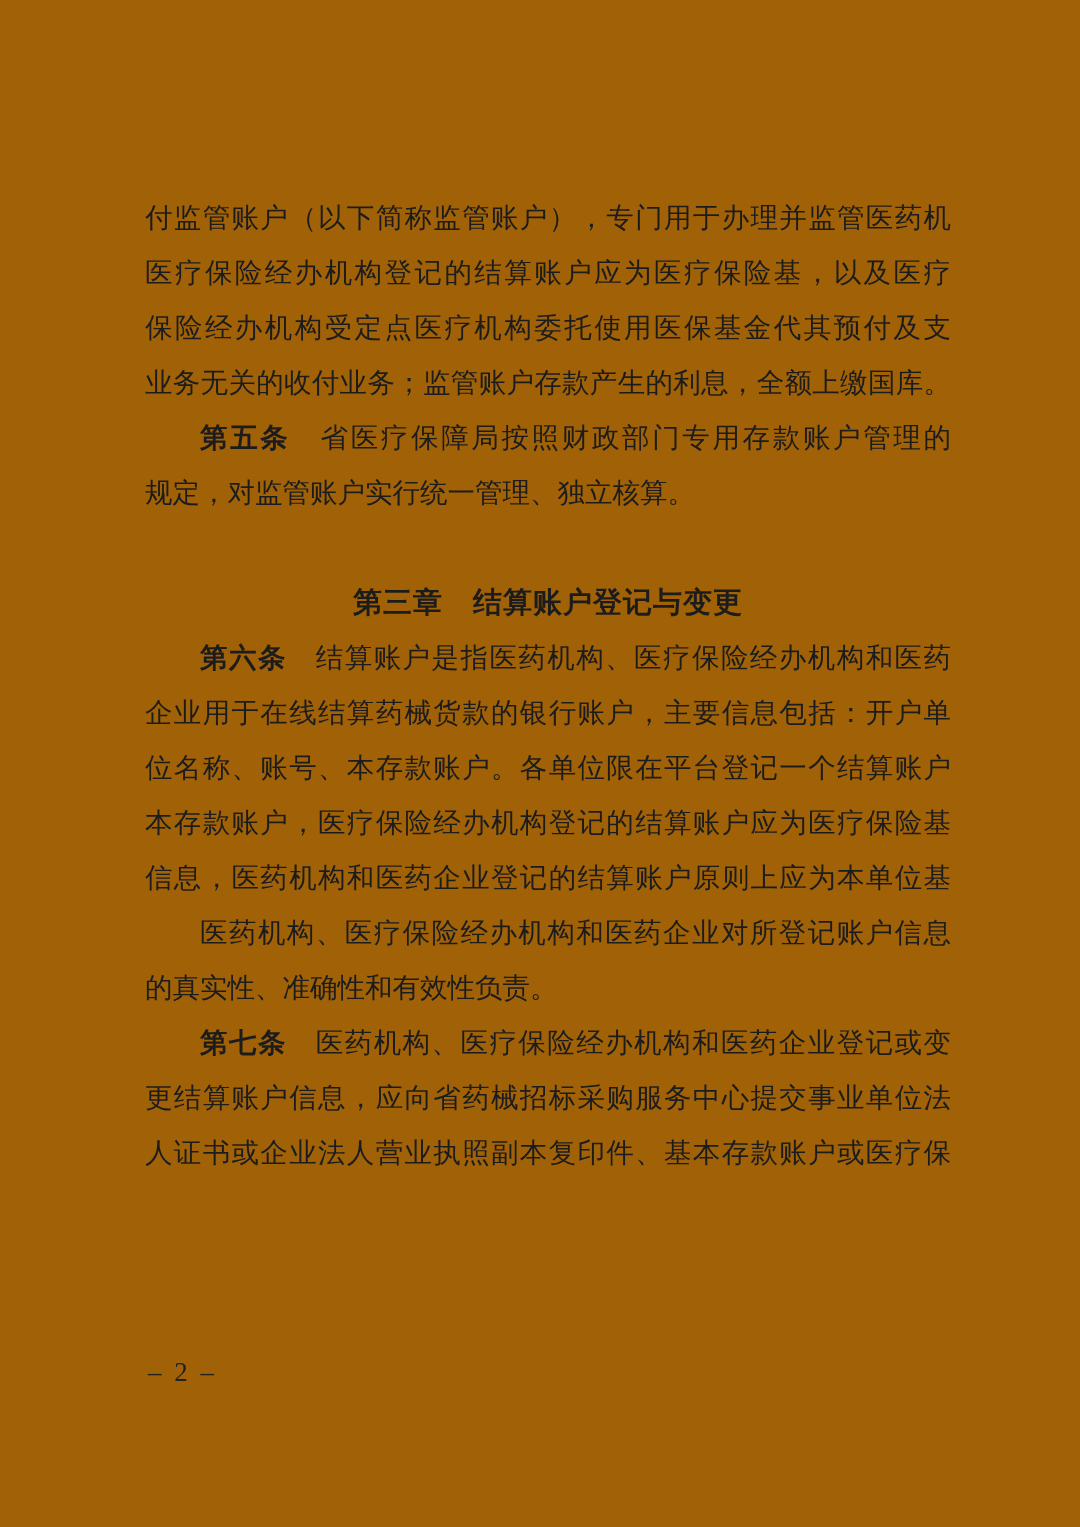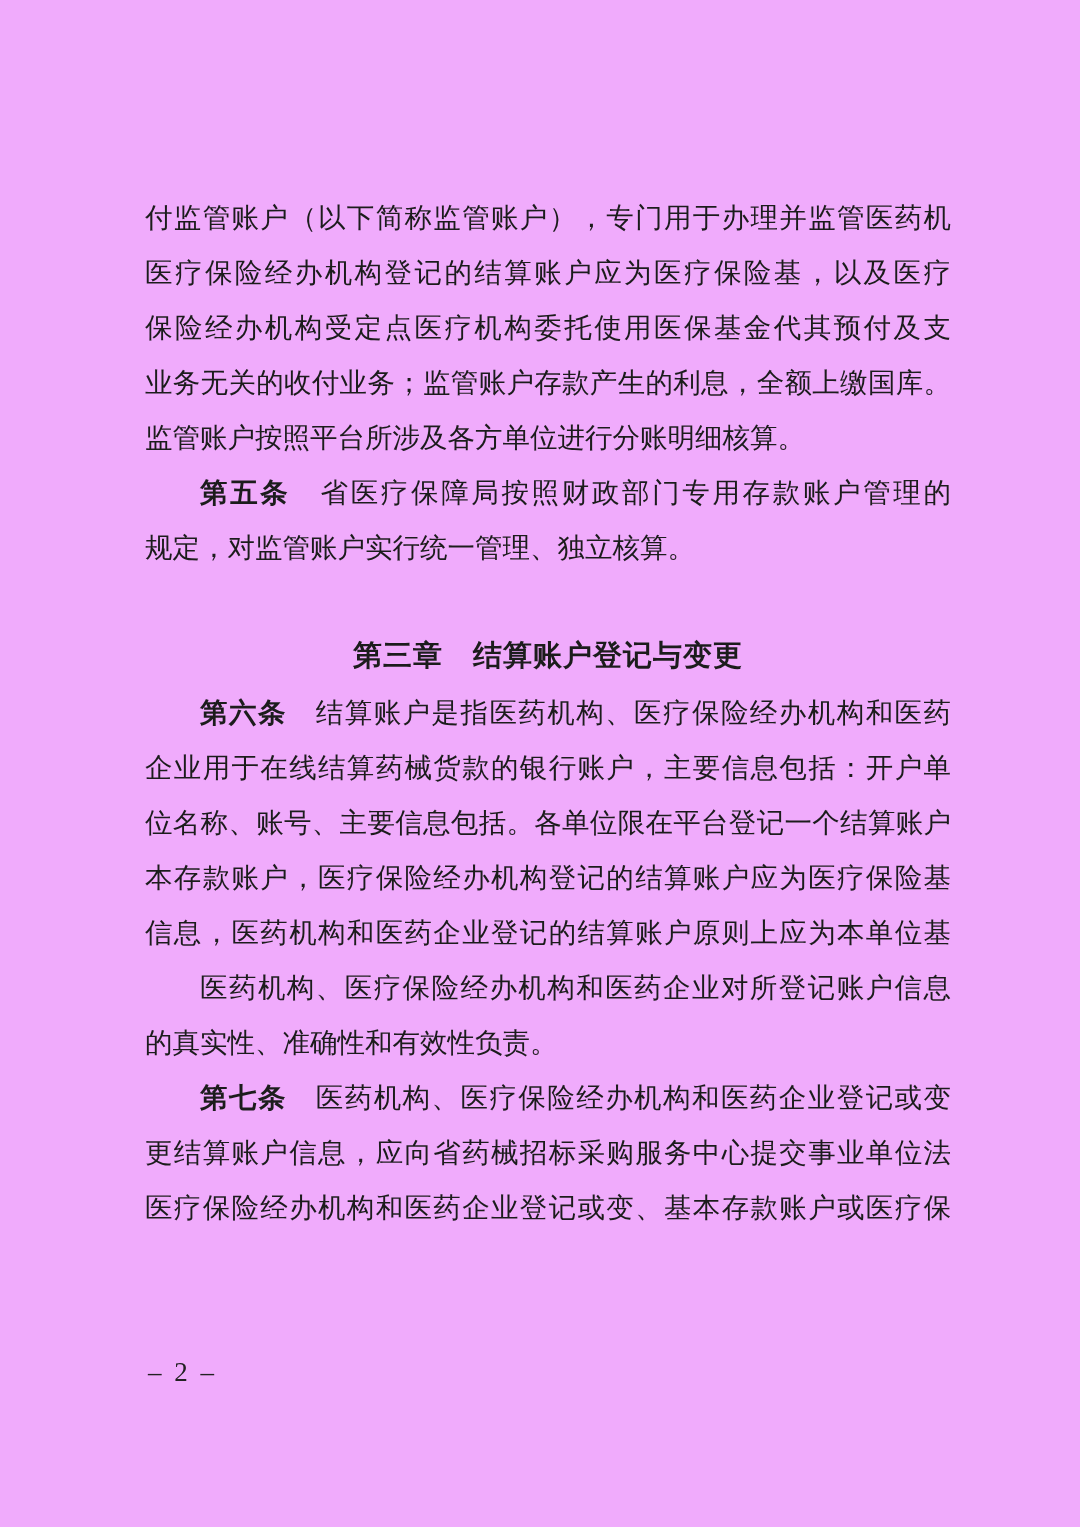--- a/index.html
+++ b/index.html
@@ -4,21 +4,21 @@
 <style>
   html, body {
     margin: 0;
     padding: 0;
     background: #ffffff;
   }
   .page {
     position: relative;
     width: 1080px;
     height: 1527px;
-    background: #f0abfc;
+    background: #a16207;
     overflow: hidden;
     font-family: "Liberation Serif", "DejaVu Serif", serif;
     color: #1c1c1c;
   }
   .body-text {
     position: absolute;
     left: 145px;
     top: 190px;
     width: 806px;
   }
@@ -35,21 +35,21 @@
     text-align-last: left;
   }
   .line.blank {
     height: 55px;
   }
   .line.heading {
     font-weight: 700;
     font-size: 29px;
     text-align: center;
     text-align-last: center;
-    font-family: Liberation Mono, monospace;
+    font-family: Liberation Sans, sans-serif;
     letter-spacing: 1px;
   }
   .line.indent {
     padding-left: 55px;
   }
   .lead {
     font-weight: 700;
     font-family: Liberation Serif, serif;
   }
   .page-number {
@@ -66,30 +66,29 @@
 </style>
 </head>
 <body>
 
 <div class="page">
   <div class="body-text" id="lines">
       <div class="line justify">付监管账户（以下简称监管账户），专门用于办理并监管医药机</div>
       <div class="line justify">医疗保险经办机构登记的结算账户应为医疗保险基，以及医疗</div>
       <div class="line justify">保险经办机构受定点医疗机构委托使用医保基金代其预付及支</div>
       <div class="line justify">业务无关的收付业务；监管账户存款产生的利息，全额上缴国库。</div>
-      <div class="line end">监管账户按照平台所涉及各方单位进行分账明细核算。</div>
       <div class="line justify indent"><span class="lead">第五条</span>　省医疗保障局按照财政部门专用存款账户管理的</div>
       <div class="line end">规定，对监管账户实行统一管理、独立核算。</div>
       <div class="line blank"></div>
       <div class="line heading">第三章　结算账户登记与变更</div>
       <div class="line justify indent"><span class="lead">第六条</span>　结算账户是指医药机构、医疗保险经办机构和医药</div>
       <div class="line justify">企业用于在线结算药械货款的银行账户，主要信息包括：开户单</div>
-      <div class="line justify">位名称、账号、主要信息包括。各单位限在平台登记一个结算账户</div>
+      <div class="line justify">位名称、账号、本存款账户。各单位限在平台登记一个结算账户</div>
       <div class="line justify">本存款账户，医疗保险经办机构登记的结算账户应为医疗保险基</div>
       <div class="line justify">信息，医药机构和医药企业登记的结算账户原则上应为本单位基</div>
       <div class="line justify indent">医药机构、医疗保险经办机构和医药企业对所登记账户信息</div>
       <div class="line end">的真实性、准确性和有效性负责。</div>
       <div class="line justify indent"><span class="lead">第七条</span>　医药机构、医疗保险经办机构和医药企业登记或变</div>
       <div class="line justify">更结算账户信息，应向省药械招标采购服务中心提交事业单位法</div>
-      <div class="line justify">医疗保险经办机构和医药企业登记或变、基本存款账户或医疗保</div>
+      <div class="line justify">人证书或企业法人营业执照副本复印件、基本存款账户或医疗保</div>
     </div>
   <div class="page-number">– 2 –</div>
 </div>
 
 </body></html>

